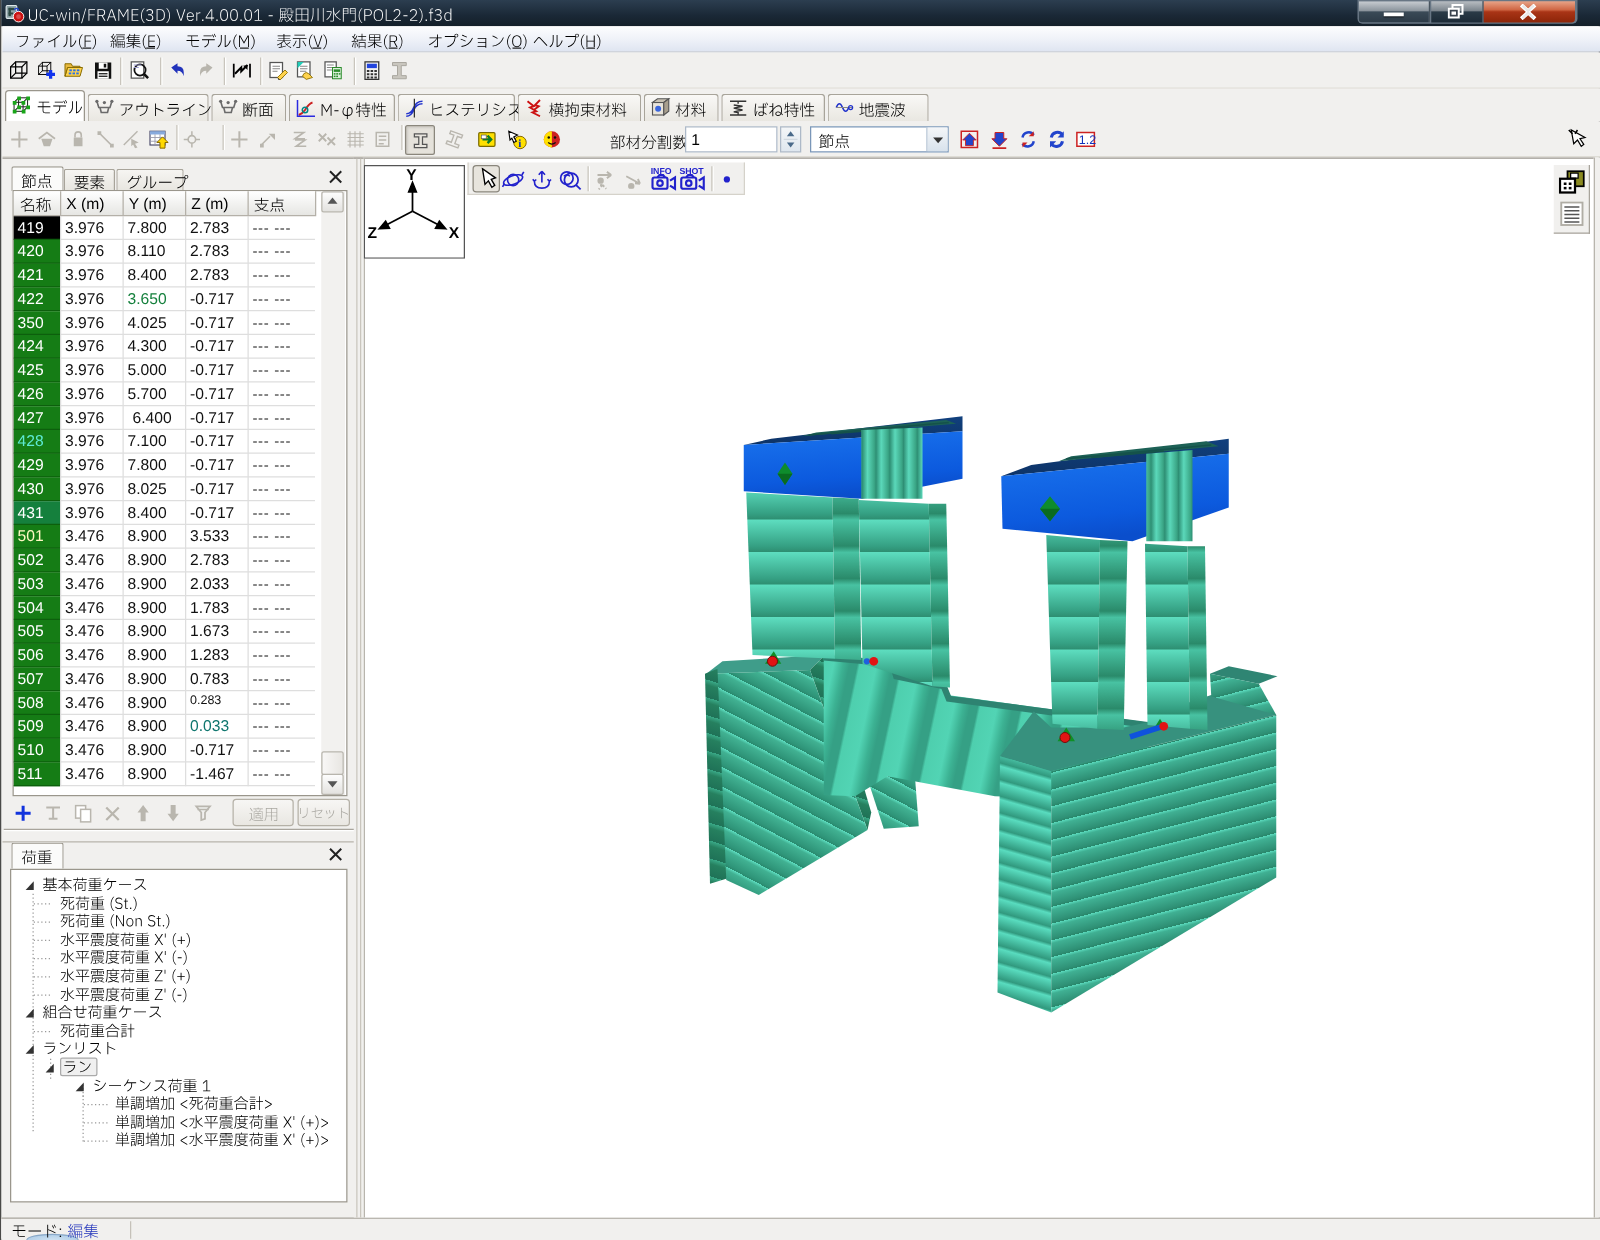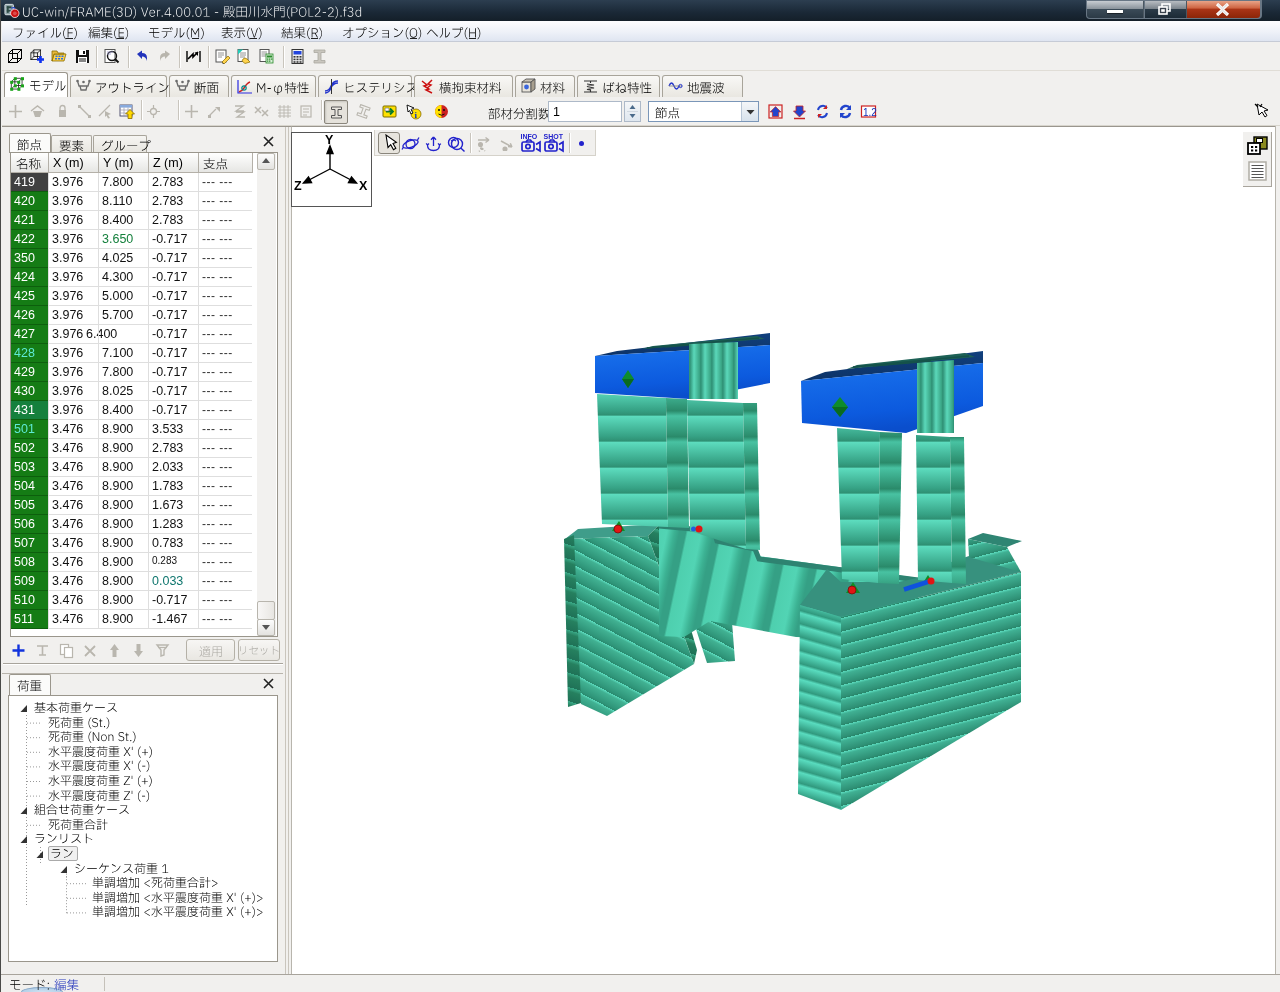--- a/index.html
+++ b/index.html
@@ -568,21 +568,21 @@
         </svg>
       </div>
       <div class="abs" style="left:51px;top:29px;font-size:12.5px">X (m)</div>
       <div class="abs" style="left:101px;top:29px;font-size:12.5px">Y (m)</div>
       <div class="abs" style="left:151px;top:29px;font-size:12.5px">Z (m)</div>
       <div style="position:absolute;left:201px;top:28px">
         <svg width="27" height="18" viewBox="0 0 27 18" style="display:block;overflow:visible">
           <path transform="translate(0,13.5)" fill="#000" d="M11.8 -8.0L6.5 -8.0L6.5 -5.6L10.5 -5.6L10.5 -5.1Q10.0 -3.9 9.1 -2.9Q8.2 -2.0 7.0 -1.2Q9.0 -0.3 11.7 0.0L11.6 0.6Q8.5 0.2 6.3 -0.9Q4.2 0.2 0.9 0.7L0.7 0.1Q3.7 -0.3 5.7 -1.2Q3.9 -2.3 2.5 -4.1L3.0 -4.5Q4.3 -2.7 6.3 -1.6Q7.5 -2.2 8.4 -3.1Q9.2 -3.9 9.8 -5.0L1.2 -5.0L1.2 -5.6L5.8 -5.6L5.8 -8.0L0.7 -8.0L0.7 -8.6L5.8 -8.6L5.8 -10.4L6.5 -10.4L6.5 -8.6L11.8 -8.6ZM18.9 -6.5L23.0 -6.5L23.0 -2.9L14.5 -2.9L14.5 -6.5L18.3 -6.5L18.3 -10.4L18.9 -10.4L18.9 -8.8L23.8 -8.8L23.8 -8.2L18.9 -8.2ZM15.2 -3.5L22.3 -3.5L22.3 -6.0L15.2 -6.0ZM22.6 -2.2Q23.7 -0.9 24.3 0.5L23.7 0.8Q23.2 -0.5 22.1 -1.9ZM13.2 0.5Q14.4 -0.7 15.0 -2.1L15.6 -1.9Q14.9 -0.4 13.7 0.9ZM20.2 -2.0Q20.8 -0.6 21.1 0.7L20.5 0.8Q20.2 -0.4 19.6 -1.8ZM17.6 -1.9Q17.9 -0.6 18.0 0.8L17.4 0.9Q17.3 -0.4 17.0 -1.8Z"></path>
         </svg>
       </div>
-      <div class="abs" style="left:9px;top:46px;width:37px;height:19px;background:#404040;border-bottom:1px solid #0d5f0d">
+      <div class="abs" style="left:9px;top:46px;width:37px;height:19px;background:#000000;border-bottom:1px solid #0d5f0d">
         <span style="position:absolute;left:3px;top:2px;font-size:12.5px;color:#fff">419</span>
       </div>
       <span class="abs" style="left:50px;top:48px;font-size:12.5px;color:#111">3.976</span>
       <span class="abs" style="left:100px;top:48px;font-size:12.5px;color:#111">7.800</span>
       <span class="abs" style="left:150px;top:48px;font-size:12.5px;color:#111">2.783</span>
       <span class="abs" style="left:200px;top:48px;font-size:12px;color:#333;letter-spacing:0.5px">--- ---</span>
       <div class="abs" style="left:46px;top:64px;width:204px;height:1px;background:#dedede"></div>
       <div class="abs" style="left:9px;top:65px;width:37px;height:19px;background:#157c15;border-bottom:1px solid #0d5f0d">
         <span style="position:absolute;left:3px;top:2px;font-size:12.5px;color:#fff">420</span>
       </div>
@@ -636,21 +636,21 @@
       </div>
       <span class="abs" style="left:50px;top:181px;font-size:12.5px;color:#111">3.976</span>
       <span class="abs" style="left:100px;top:181px;font-size:12.5px;color:#111">5.700</span>
       <span class="abs" style="left:150px;top:181px;font-size:12.5px;color:#111">-0.717</span>
       <span class="abs" style="left:200px;top:181px;font-size:12px;color:#333;letter-spacing:0.5px">--- ---</span>
       <div class="abs" style="left:46px;top:197px;width:204px;height:1px;background:#dedede"></div>
       <div class="abs" style="left:9px;top:198px;width:37px;height:19px;background:#157c15;border-bottom:1px solid #0d5f0d">
         <span style="position:absolute;left:3px;top:2px;font-size:12.5px;color:#ffffff">427</span>
       </div>
       <span class="abs" style="left:50px;top:200px;font-size:12.5px;color:#111">3.976</span>
-      <span class="abs" style="left:84px;top:200px;font-size:12.5px;color:#111">6.400</span>
+      <span class="abs" style="left:104px;top:200px;font-size:12.5px;color:#111">6.400</span>
       <span class="abs" style="left:150px;top:200px;font-size:12.5px;color:#111">-0.717</span>
       <span class="abs" style="left:200px;top:200px;font-size:12px;color:#333;letter-spacing:0.5px">--- ---</span>
       <div class="abs" style="left:46px;top:216px;width:204px;height:1px;background:#dedede"></div>
       <div class="abs" style="left:9px;top:217px;width:37px;height:19px;background:#157c15;border-bottom:1px solid #0d5f0d">
         <span style="position:absolute;left:3px;top:2px;font-size:12.5px;color:#5eead4">428</span>
       </div>
       <span class="abs" style="left:50px;top:219px;font-size:12.5px;color:#111">3.976</span>
       <span class="abs" style="left:100px;top:219px;font-size:12.5px;color:#111">7.100</span>
       <span class="abs" style="left:150px;top:219px;font-size:12.5px;color:#111">-0.717</span>
       <span class="abs" style="left:200px;top:219px;font-size:12px;color:#333;letter-spacing:0.5px">--- ---</span>
@@ -673,21 +673,21 @@
       <div class="abs" style="left:46px;top:273px;width:204px;height:1px;background:#dedede"></div>
       <div class="abs" style="left:9px;top:274px;width:37px;height:19px;background:#15803d;border-bottom:1px solid #0d5f0d">
         <span style="position:absolute;left:3px;top:2px;font-size:12.5px;color:#fff">431</span>
       </div>
       <span class="abs" style="left:50px;top:276px;font-size:12.5px;color:#111">3.976</span>
       <span class="abs" style="left:100px;top:276px;font-size:12.5px;color:#111">8.400</span>
       <span class="abs" style="left:150px;top:276px;font-size:12.5px;color:#111">-0.717</span>
       <span class="abs" style="left:200px;top:276px;font-size:12px;color:#333;letter-spacing:0.5px">--- ---</span>
       <div class="abs" style="left:46px;top:292px;width:204px;height:1px;background:#dedede"></div>
       <div class="abs" style="left:9px;top:293px;width:37px;height:19px;background:#157c15;border-bottom:1px solid #0d5f0d">
-        <span style="position:absolute;left:3px;top:2px;font-size:12.5px;color:#5eead4">501</span>
+        <span style="position:absolute;left:3px;top:2px;font-size:12.5px;color:#fef9c3">501</span>
       </div>
       <span class="abs" style="left:50px;top:295px;font-size:12.5px;color:#111">3.476</span>
       <span class="abs" style="left:100px;top:295px;font-size:12.5px;color:#111">8.900</span>
       <span class="abs" style="left:150px;top:295px;font-size:12.5px;color:#111">3.533</span>
       <span class="abs" style="left:200px;top:295px;font-size:12px;color:#333;letter-spacing:0.5px">--- ---</span>
       <div class="abs" style="left:46px;top:311px;width:204px;height:1px;background:#dedede"></div>
       <div class="abs" style="left:9px;top:312px;width:37px;height:19px;background:#157c15;border-bottom:1px solid #0d5f0d">
         <span style="position:absolute;left:3px;top:2px;font-size:12.5px;color:#fff">502</span>
       </div>
       <span class="abs" style="left:50px;top:314px;font-size:12.5px;color:#111">3.476</span>

